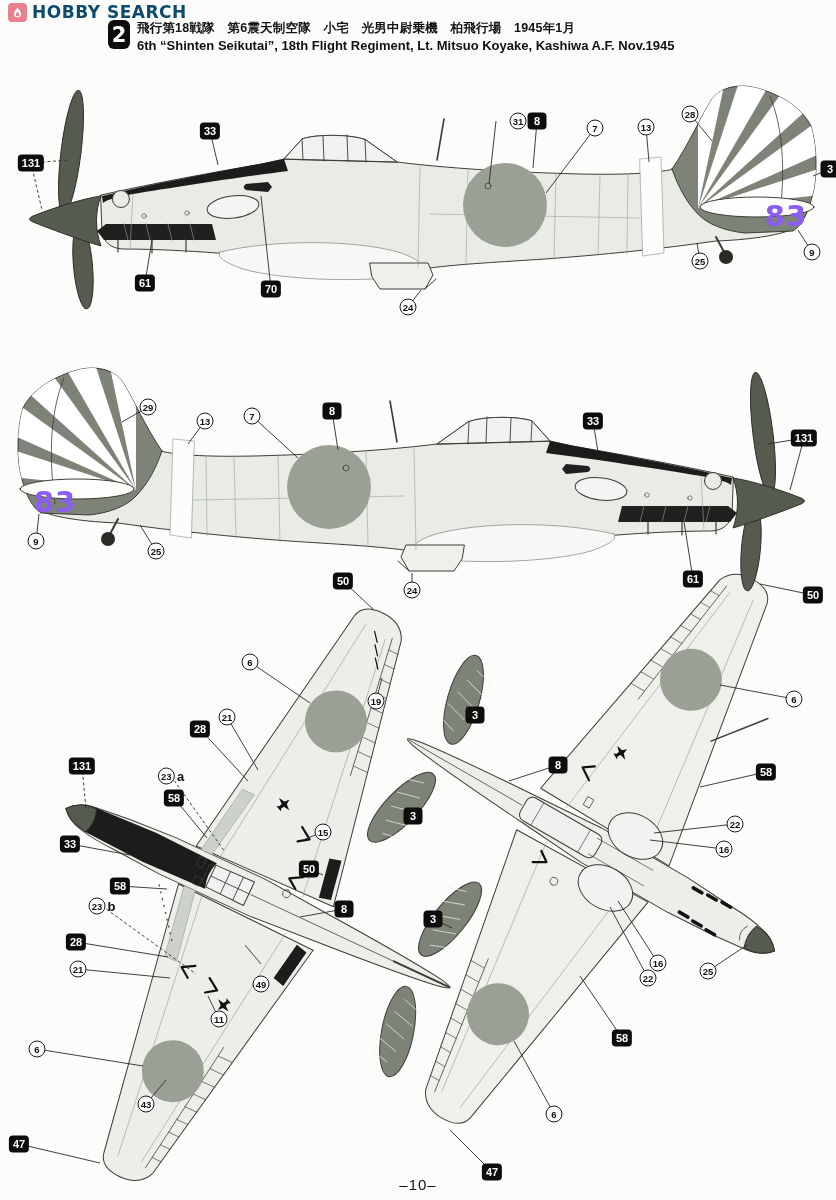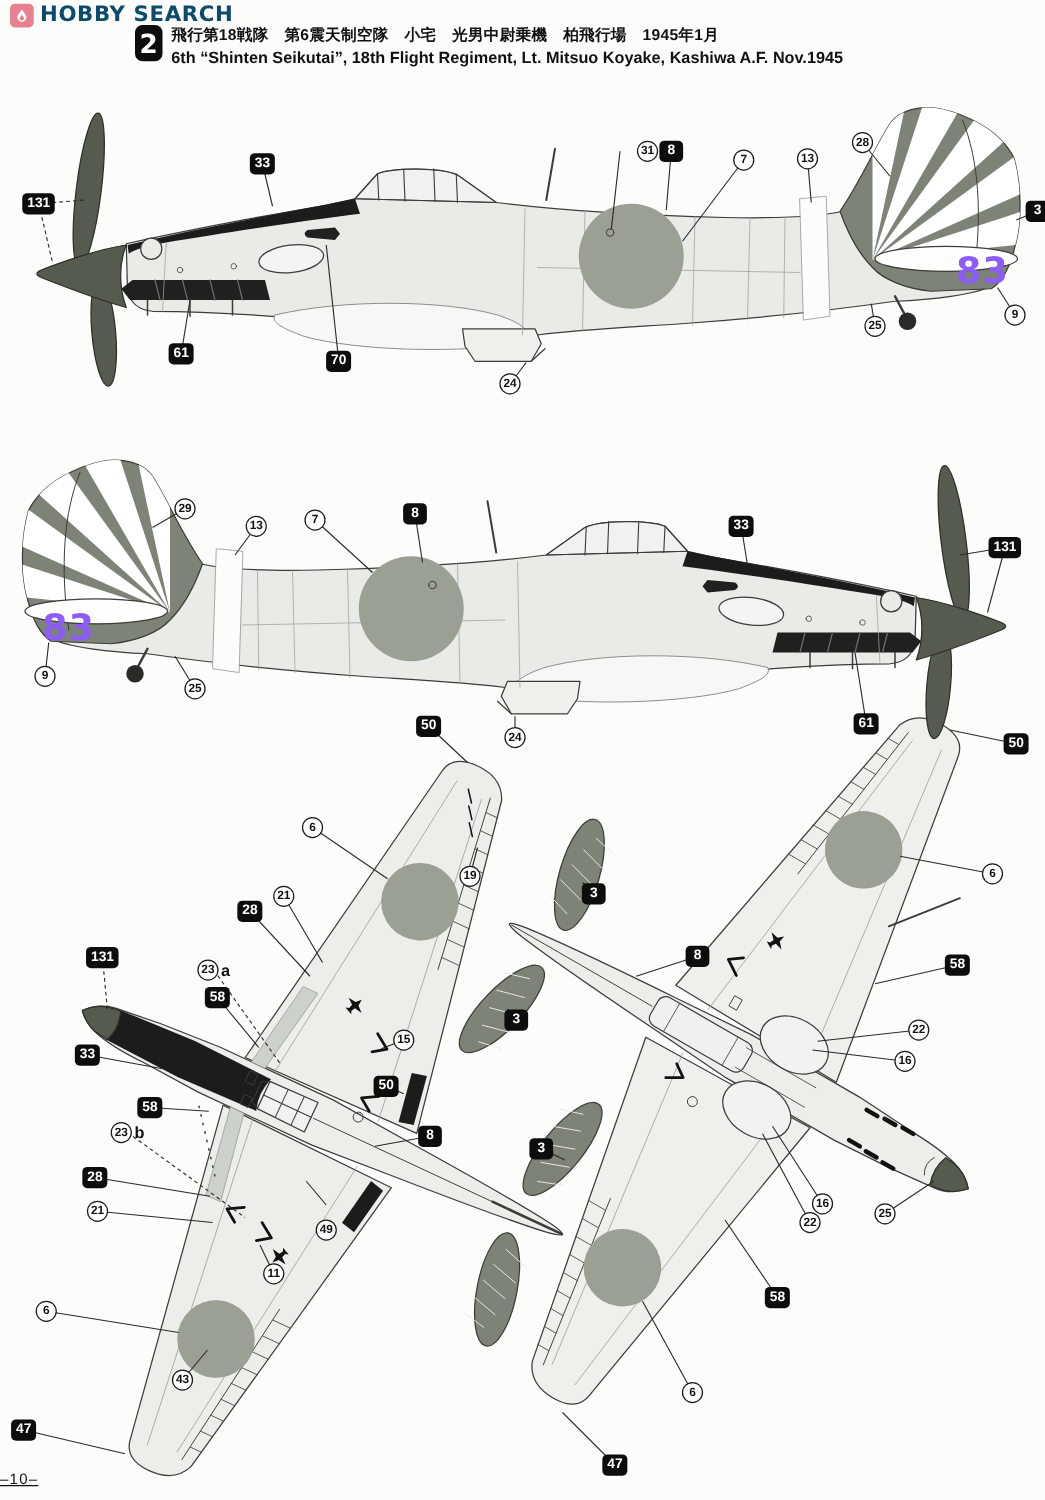--- a/index.html
+++ b/index.html
@@ -20,21 +20,21 @@
   .header{position:absolute;left:108px;top:20px;display:flex;gap:7px;z-index:6;align-items:flex-start;}
   .badge-marking{width:22px;height:29px;background:#0d0d0b;color:#fff;border-radius:6px;font-weight:bold;
             font-size:21px;display:flex;align-items:center;justify-content:center;font-family:"DejaVu Sans",sans-serif;}
   .titles{display:flex;flex-direction:column;gap:1px;}
   .title-jp{font-size:12.5px;font-weight:bold;letter-spacing:.2px;}
   .title-en{font-size:13px;font-weight:bold;}
   .tail-code{position:absolute;color:#8b5cf6;font-weight:bold;font-size:29px;letter-spacing:1px;
             font-family:"DejaVu Sans",sans-serif;transform:translate(-50%,-50%);z-index:4;}
   .tc-a{left:786px;top:216px;}
   .tc-b{left:55px;top:502px;}
-  .page-num{position:absolute;left:0;right:0;top:1176px;font-size:12px;letter-spacing:1px;z-index:6;text-decoration:underline;}
+  .page-num{position:absolute;left:0;right:0;top:1176px;text-align:center;font-size:15px;letter-spacing:1px;z-index:6;}
 </style>
 </head>
 <body>
 
 <div class="page">
 
   <svg class="art" width="836" height="1200" viewBox="0 0 836 1200">
     <defs>
       <g id="planemark">
         <path d="M0,-7 L1.8,-2 L8,0 L1.8,1.6 L1.4,5 L3.5,7 L-3.5,7 L-1.4,5 L-1.8,1.6 L-8,0 L-1.8,-2 Z" fill="#111" stroke="none"></path>

